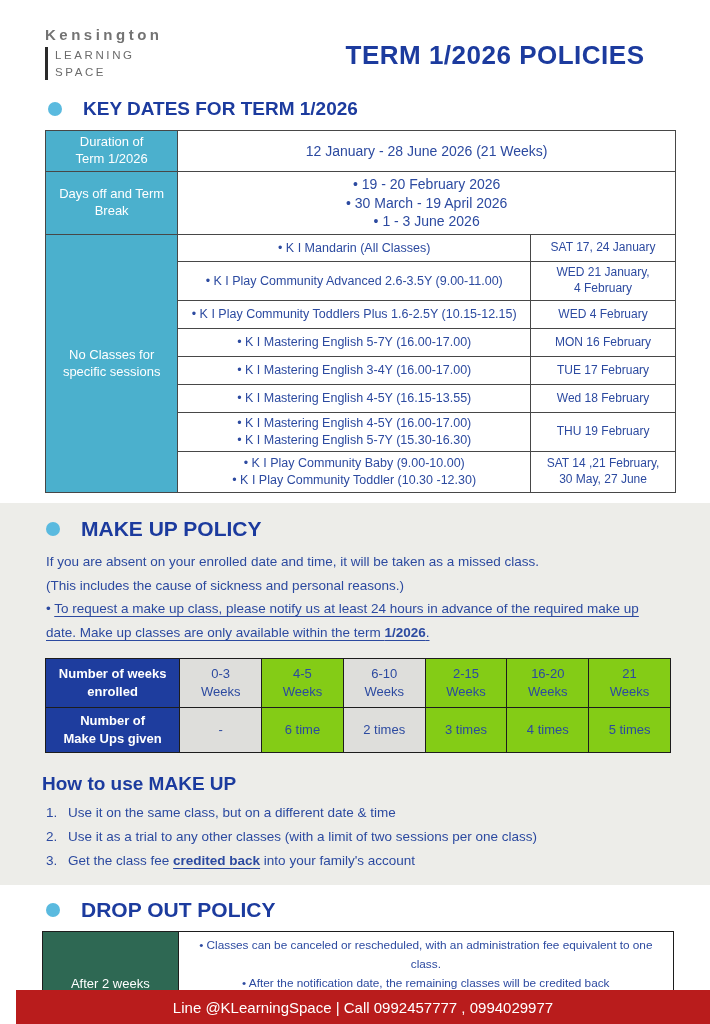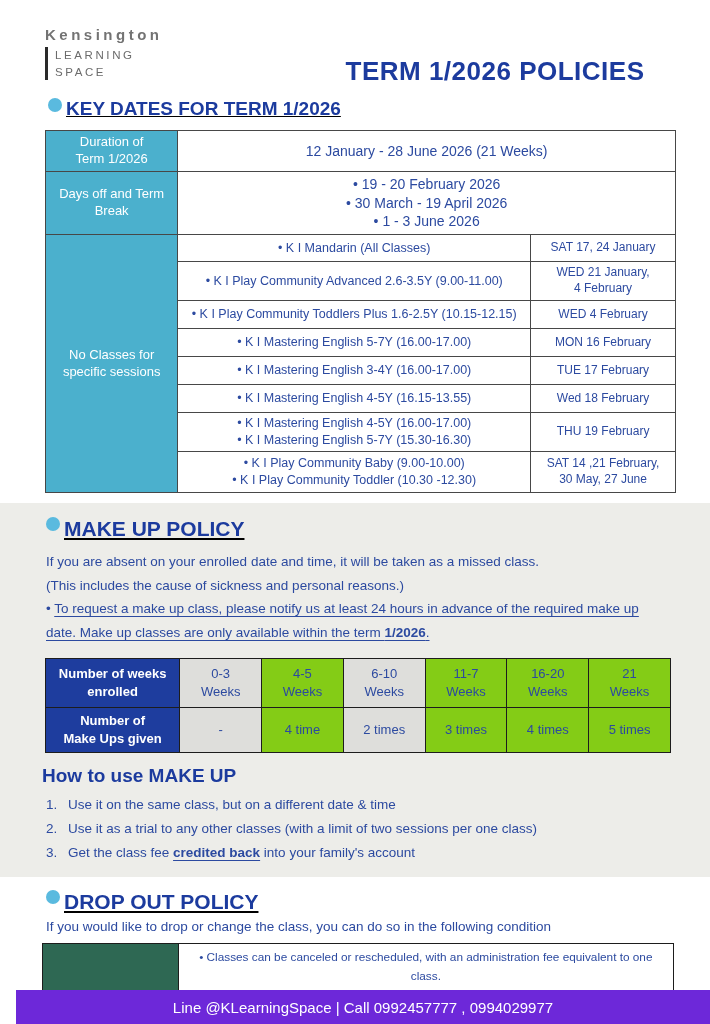--- a/index.html
+++ b/index.html
@@ -7,25 +7,25 @@
     width:710px;height:1024px;position:relative;overflow:hidden;
     background:#ffffff;font-family:"Liberation Sans",sans-serif;
     -webkit-font-smoothing:antialiased;
   }
   
   .logo{position:absolute;top:26px;left:45px;}
   .logo .brand-name{font-size:15px;font-weight:600;letter-spacing:3.5px;color:#737373;}
   .logo .brand-sub{margin-top:4px;border-left:3px solid #2a2a2a;padding-left:7px;}
   .logo .brand-sub div{font-size:11.5px;letter-spacing:2.6px;color:#6b6b6b;line-height:1.45;}
   .page-title{
-    position:absolute;top:56px;left:300px;width:390px;text-align:center;
+    position:absolute;top:40px;left:300px;width:390px;text-align:center;
     font-size:26px;font-weight:700;letter-spacing:.5px;color:#1c3b9e;
   }
   
-  .sec-head{display:flex;align-items:flex-start;gap:4px;text-decoration:underline;}
+  .sec-head{display:flex;align-items:center;gap:21px;}
   .dot{width:14px;height:14px;border-radius:50%;background:#5abadf;flex:0 0 auto;}
   .sec-head .txt{font-weight:700;color:#1c3b9e;}
   
   .content{padding-top:98px;}
   .kd-head{margin-left:48px;}
   .kd-head .txt{font-size:19px;}
   table{border-collapse:collapse;}
   .kd-table{margin:10px 0 0 45px;width:631px;table-layout:fixed;}
   .kd-table td{
     border:1.5px solid #474747;text-align:center;vertical-align:middle;
@@ -42,38 +42,38 @@
   .mu-text{margin:9px 0 0 46px;width:622px;color:#2c4aa0;font-size:13.5px;line-height:1.75;}
   .mu-note .u{text-decoration:underline;text-underline-offset:3px;}
   .mu-note .b{font-weight:700;}
   .mu-table{margin:13px 0 0 45px;width:626px;table-layout:fixed;}
   .mu-table td{border:1.5px solid #1d1d1d;text-align:center;vertical-align:middle;white-space:pre-line;}
   .mu-table .navy{background:#1e3d9e;color:#ffffff;font-size:13px;line-height:1.35;font-weight:600;}
   .mu-table .wk{color:#2c4aa0;font-size:13px;line-height:1.35;background:#84cc16;}
   .mu-table .shade{background:#dededb;}
   .mu-table tr:first-child td{height:46px;}
   .mu-table tr:last-child td{height:42px;}
-  .howto-head{margin:12px 0 0 42px;font-size:19px;font-weight:700;color:#1c3b9e;}
+  .howto-head{margin:20px 0 0 42px;font-size:19px;font-weight:700;color:#1c3b9e;}
   .howto-list{margin:6px 0 0 46px;color:#2c4aa0;font-size:13.5px;line-height:1.78;}
   .howto-item{display:flex;gap:8px;}
   .howto-item .num{flex:0 0 14px;}
   .howto-item .bu{font-weight:700;text-decoration:underline;text-underline-offset:3px;}
   
   .do-head{margin:13px 0 0 46px;}
   .do-head .txt{font-size:21px;}
   .do-intro{margin:5px 0 0 46px;color:#2c4aa0;font-size:13.5px;}
   .do-table{margin:9px 0 0 42px;width:632px;table-layout:fixed;}
   .do-table td{border:1.5px solid #1d1d1d;text-align:center;vertical-align:middle;white-space:pre-line;}
   .green1{background:#4e9077;color:#ffffff;font-size:13px;line-height:1.35;}
   .green2{background:#2e6853;color:#ffffff;font-size:13px;line-height:1.35;}
   .do-cell1{background:#e7e7e3;color:#2c4aa0;font-size:13.5px;line-height:1.4;height:44px;}
   .do-cell2{background:#ffffff;color:#2c4aa0;font-size:11.8px;line-height:1.62;height:98px;padding:4px 6px;}
   
   .footer{
-    position:absolute;left:16px;right:0;top:990px;height:34px;background:#6d28d9;
+    position:absolute;left:16px;right:0;top:990px;height:34px;background:#b91c1c;
     display:flex;align-items:center;justify-content:center;
   }
   .footer .txt{color:#ffffff;font-size:15px;}
 </style>
 </head>
 <body>
 
 <div class="logo">
   <div class="brand-name">Kensington</div>
   <div class="brand-sub">
@@ -174,32 +174,32 @@
       <tbody>
           <tr>
         <td class="navy">Number of weeks
 enrolled</td>
         <td class="wk shade">0-3
 Weeks</td>
         <td class="wk">4-5
 Weeks</td>
         <td class="wk shade">6-10
 Weeks</td>
-        <td class="wk">11-7
+        <td class="wk">2-15
 Weeks</td>
         <td class="wk">16-20
 Weeks</td>
         <td class="wk">21
 Weeks</td>
       </tr>
       <tr>
         <td class="navy">Number of
 Make Ups given</td>
         <td class="wk shade">-</td>
-        <td class="wk">4 time</td>
+        <td class="wk">6 time</td>
         <td class="wk shade">2 times</td>
         <td class="wk">3 times</td>
         <td class="wk">4 times</td>
         <td class="wk">5 times</td>
       </tr>
     </tbody>
       </table>
 
     <div class="howto-head">How to use MAKE UP</div>
     <div class="howto-list">
@@ -215,21 +215,20 @@
         <span class="num">3.</span>
         <span><span>Get the class fee </span><span class="bu">credited back</span><span> into your family's account</span></span>
       </div>
     </div>
   </div>
 
   <div class="sec-head do-head">
     <span class="dot"></span>
     <span class="txt">DROP OUT POLICY</span>
   </div>
-  <div class="do-intro">If you would like to drop or change the class, you can do so in the following condition</div>
 
   <table class="do-table">
     <colgroup>
         <col style="width:21.5%">
         <col style="width:78.5%">
       </colgroup>
     <tbody>
     <tr>
       <td class="green2">After 2 weeks
 of classes</td>

